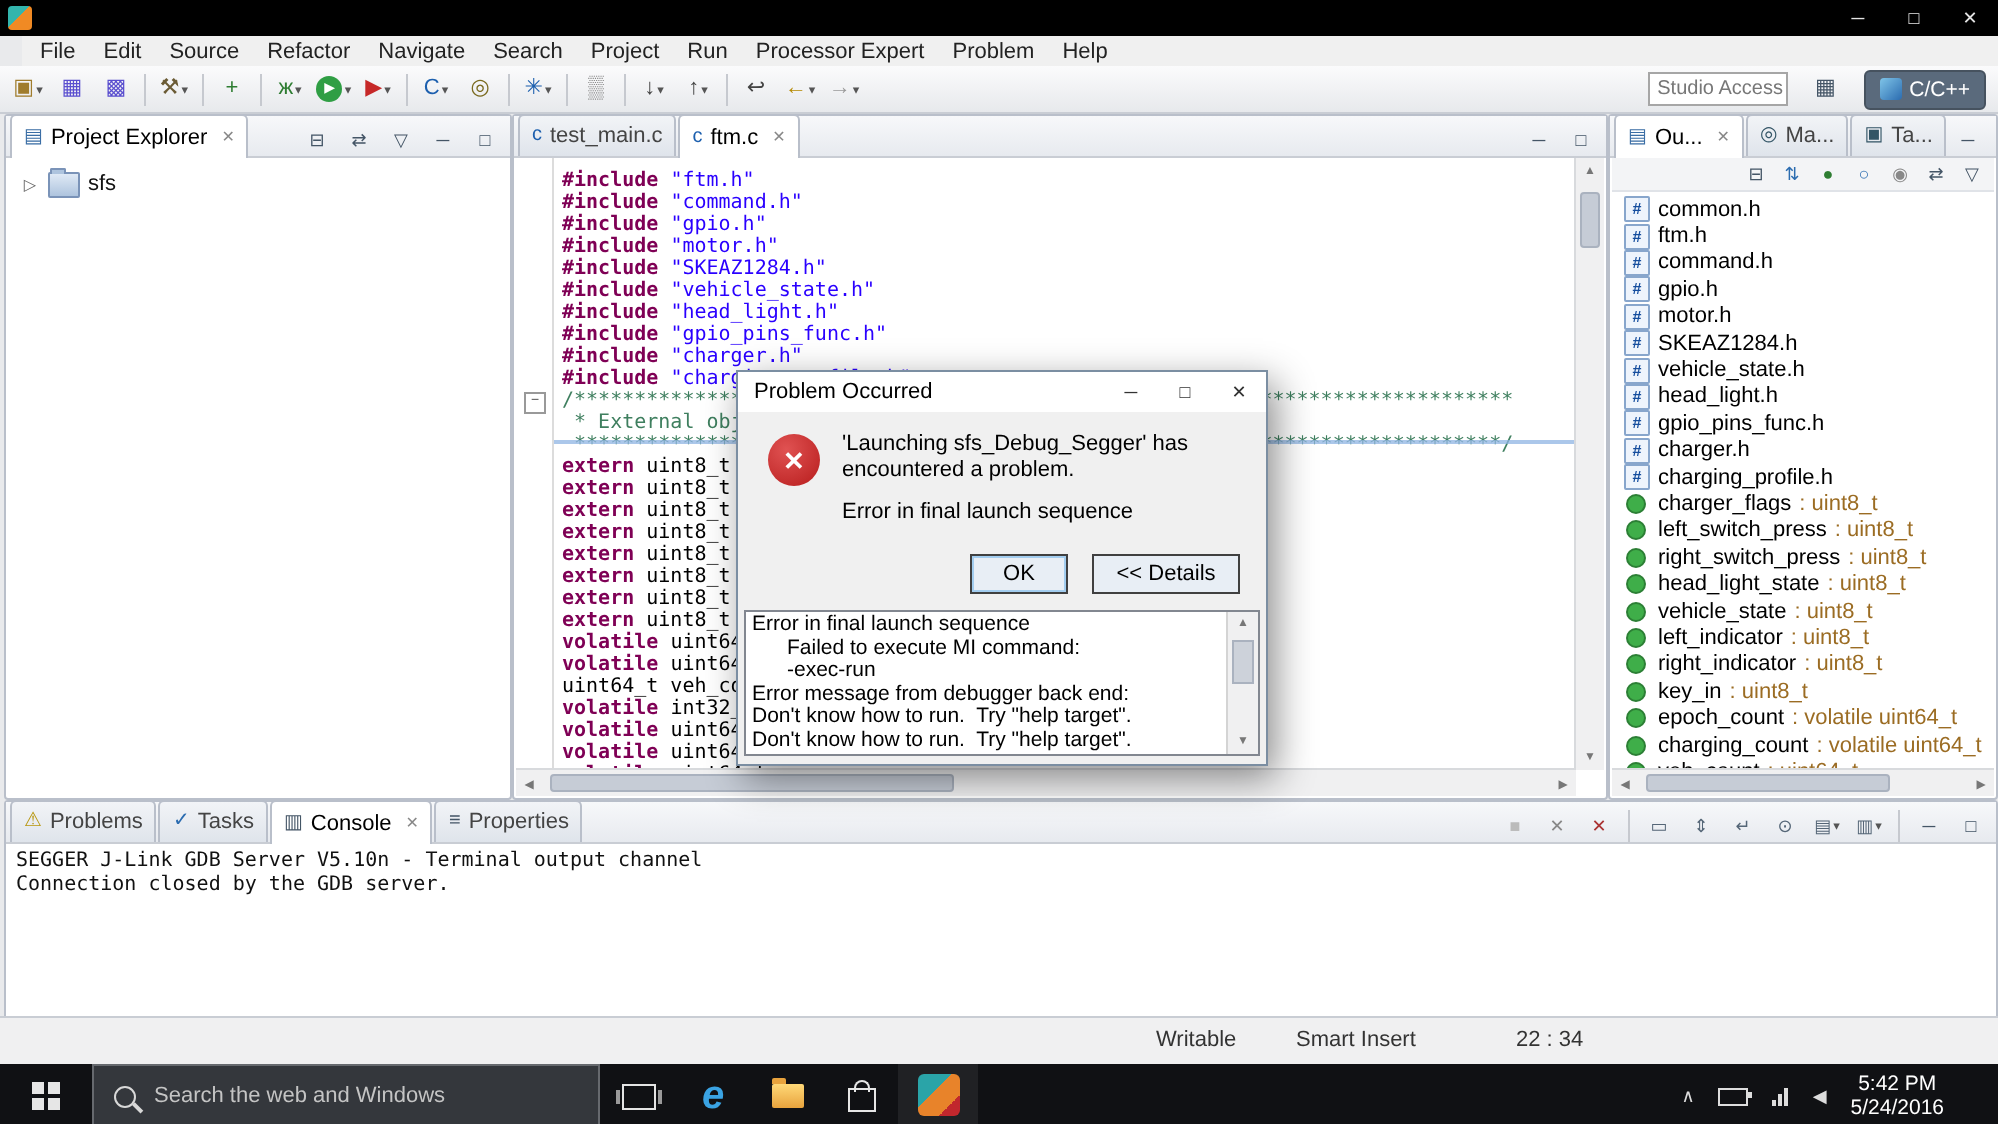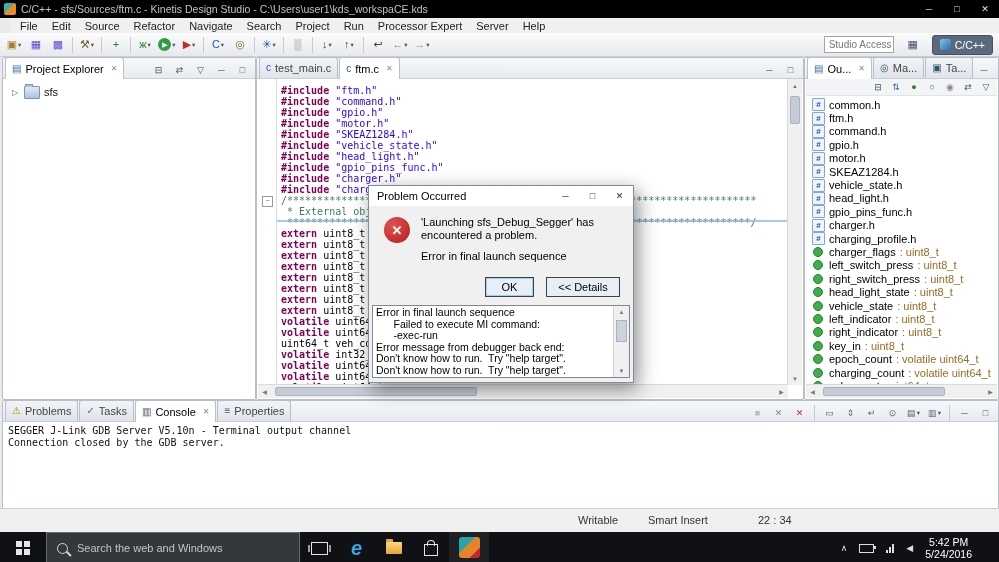--- a/index.html
+++ b/index.html
@@ -149,39 +149,38 @@
   #clock{text-align:center;font-size:10.5px;line-height:12px;color:#fff;display:flex;flex-direction:column;justify-content:center;}
   #show-desktop{width:4px;border-left:1px solid #3a3d42;}
 </style>
 </head>
 <body>
 
 <div id="app">
 
   <div id="titlebar">
     <span class="app-icon"></span>
-    <span id="titlebar-title">C/C++ - sfs/Sources/ftm.c - Kinetis Design Studio - C:\Users\user1\kds_workspaCE.kds</span>
     <span id="win-controls">
       <span class="win-btn">─</span>
       <span class="win-btn">□</span>
       <span class="win-btn close">✕</span>
     </span>
   </div>
 
   <div id="menubar">
       <span class="menu-item">File</span>
       <span class="menu-item">Edit</span>
       <span class="menu-item">Source</span>
       <span class="menu-item">Refactor</span>
       <span class="menu-item">Navigate</span>
       <span class="menu-item">Search</span>
       <span class="menu-item">Project</span>
       <span class="menu-item">Run</span>
       <span class="menu-item">Processor Expert</span>
-      <span class="menu-item">Server</span>
+      <span class="menu-item">Problem</span>
       <span class="menu-item">Help</span>
     </div>
 
   <div id="toolbar">
     <span id="main-toolbar-icons">
         <span class="tbtn">
           <span class="glyph" style="color: rgb(160, 124, 44);">▣</span>
           <span class="dd">▾</span>
         </span>
         <span class="tbtn">

